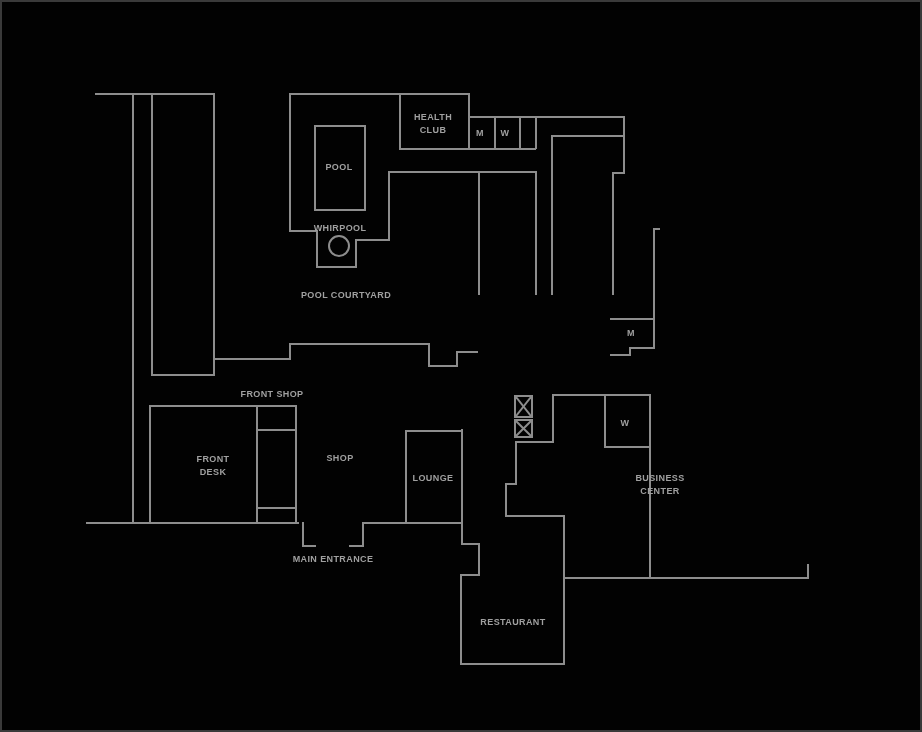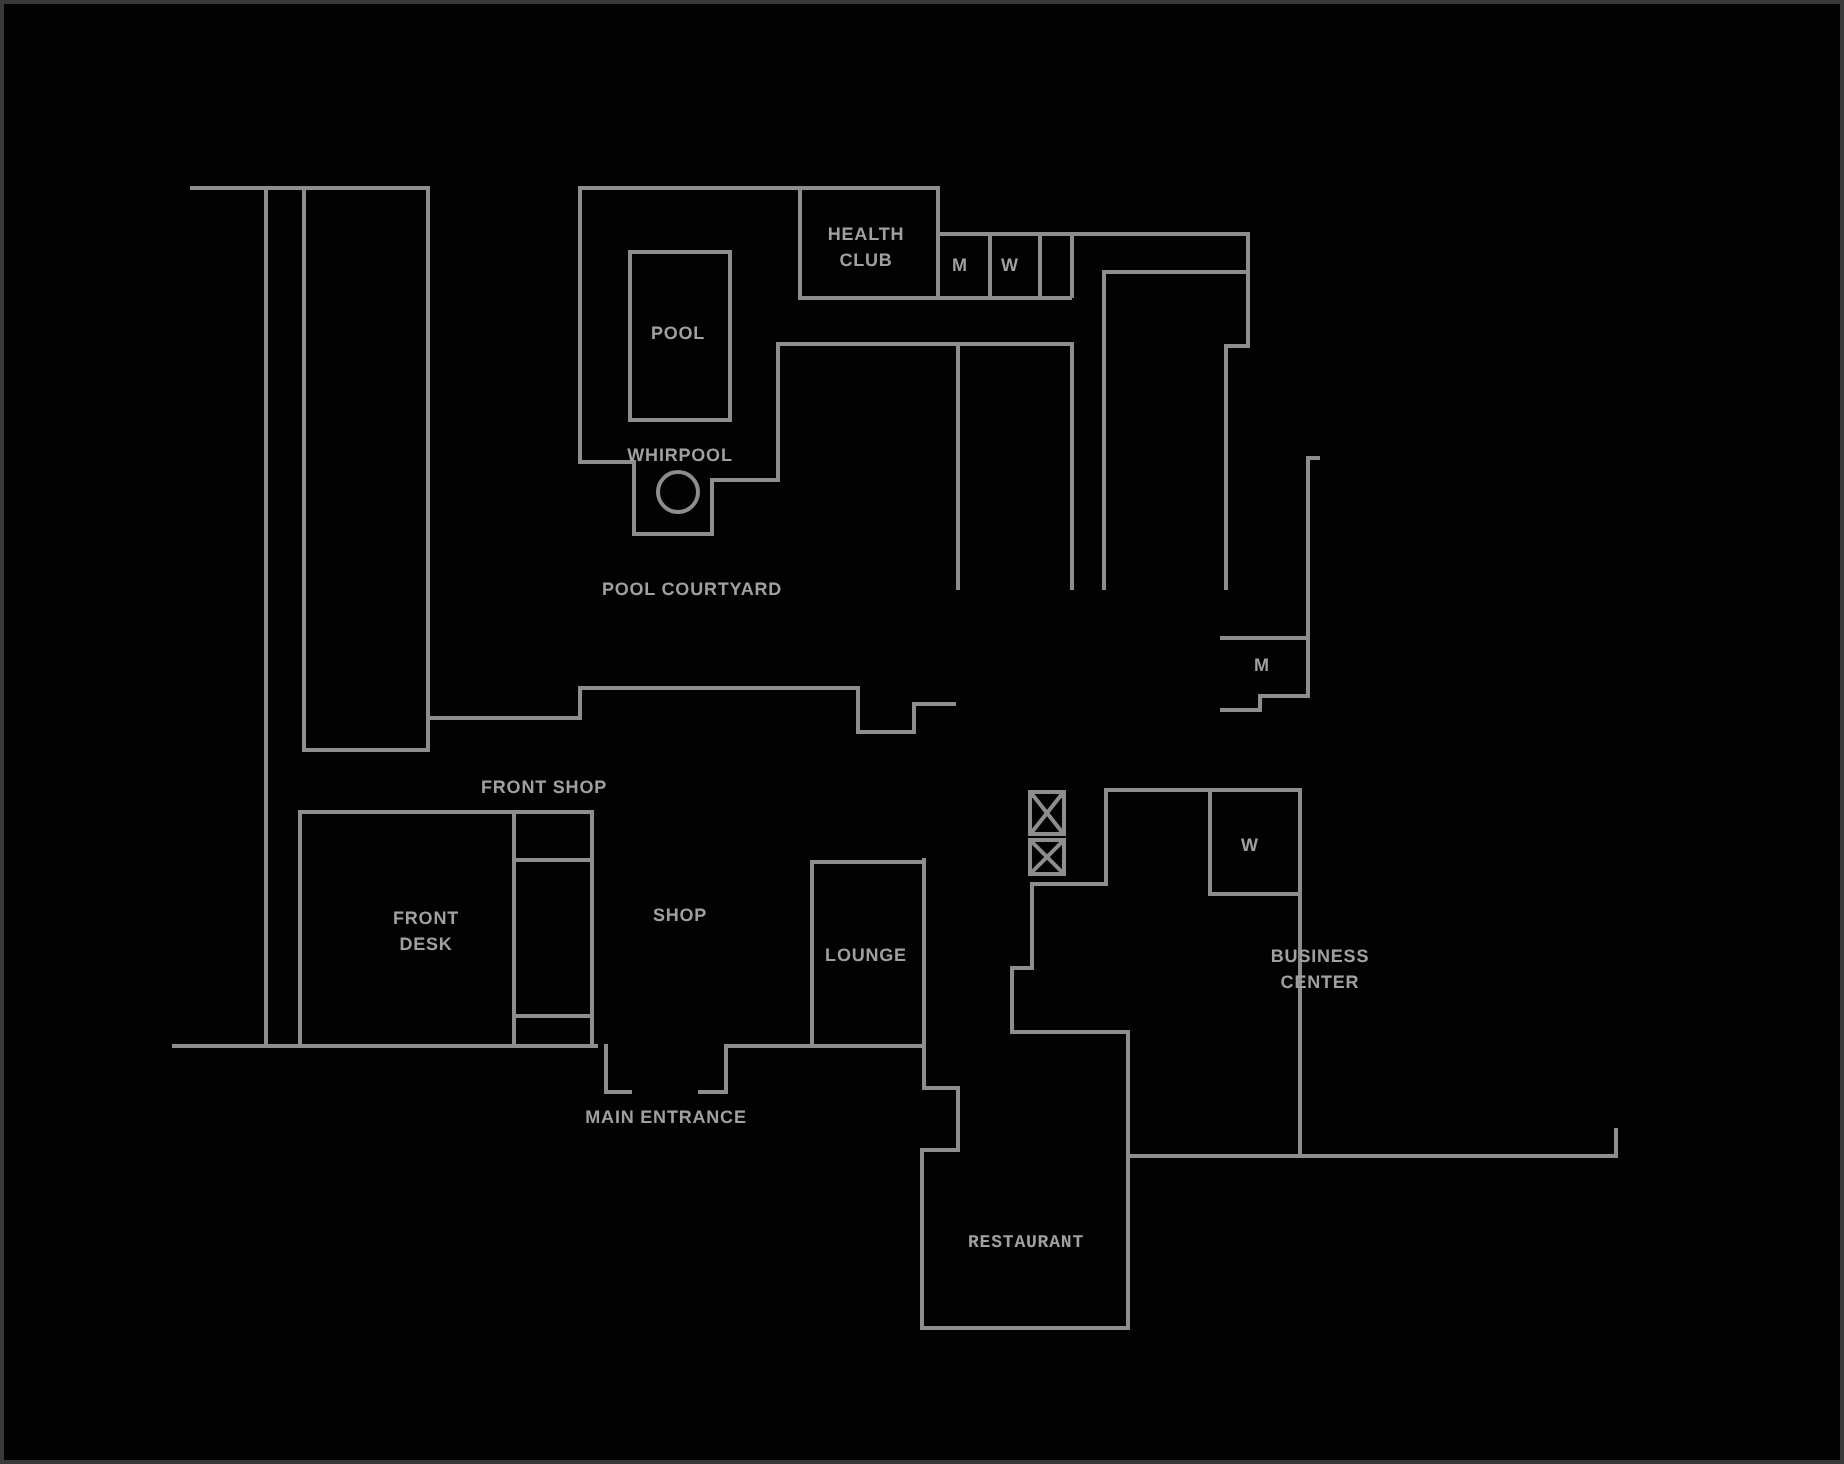--- a/index.html
+++ b/index.html
@@ -160,16 +160,16 @@
     <div class="label" style="left: 623px; top: 421px; color: rgb(160, 160, 160);">
       <div>W</div>
     </div>
     <div class="label" style="left: 626px; top: 483px; color: rgb(160, 160, 160); margin-left: 32px;">
       <div>BUSINESS</div>
       <div>CENTER</div>
     </div>
     <div class="label" style="left: 331px; top: 557px; color: rgb(160, 160, 160);">
       <div>MAIN ENTRANCE</div>
     </div>
-    <div class="label" style="left: 511px; top: 620px; color: rgb(160, 160, 160); font-family: Liberation Mono, monospace;">
+    <div class="label" style="left: 511px; top: 620px; color: rgb(160, 160, 160);">
       <div>RESTAURANT</div>
     </div>
   </div>
 
 </body></html>

